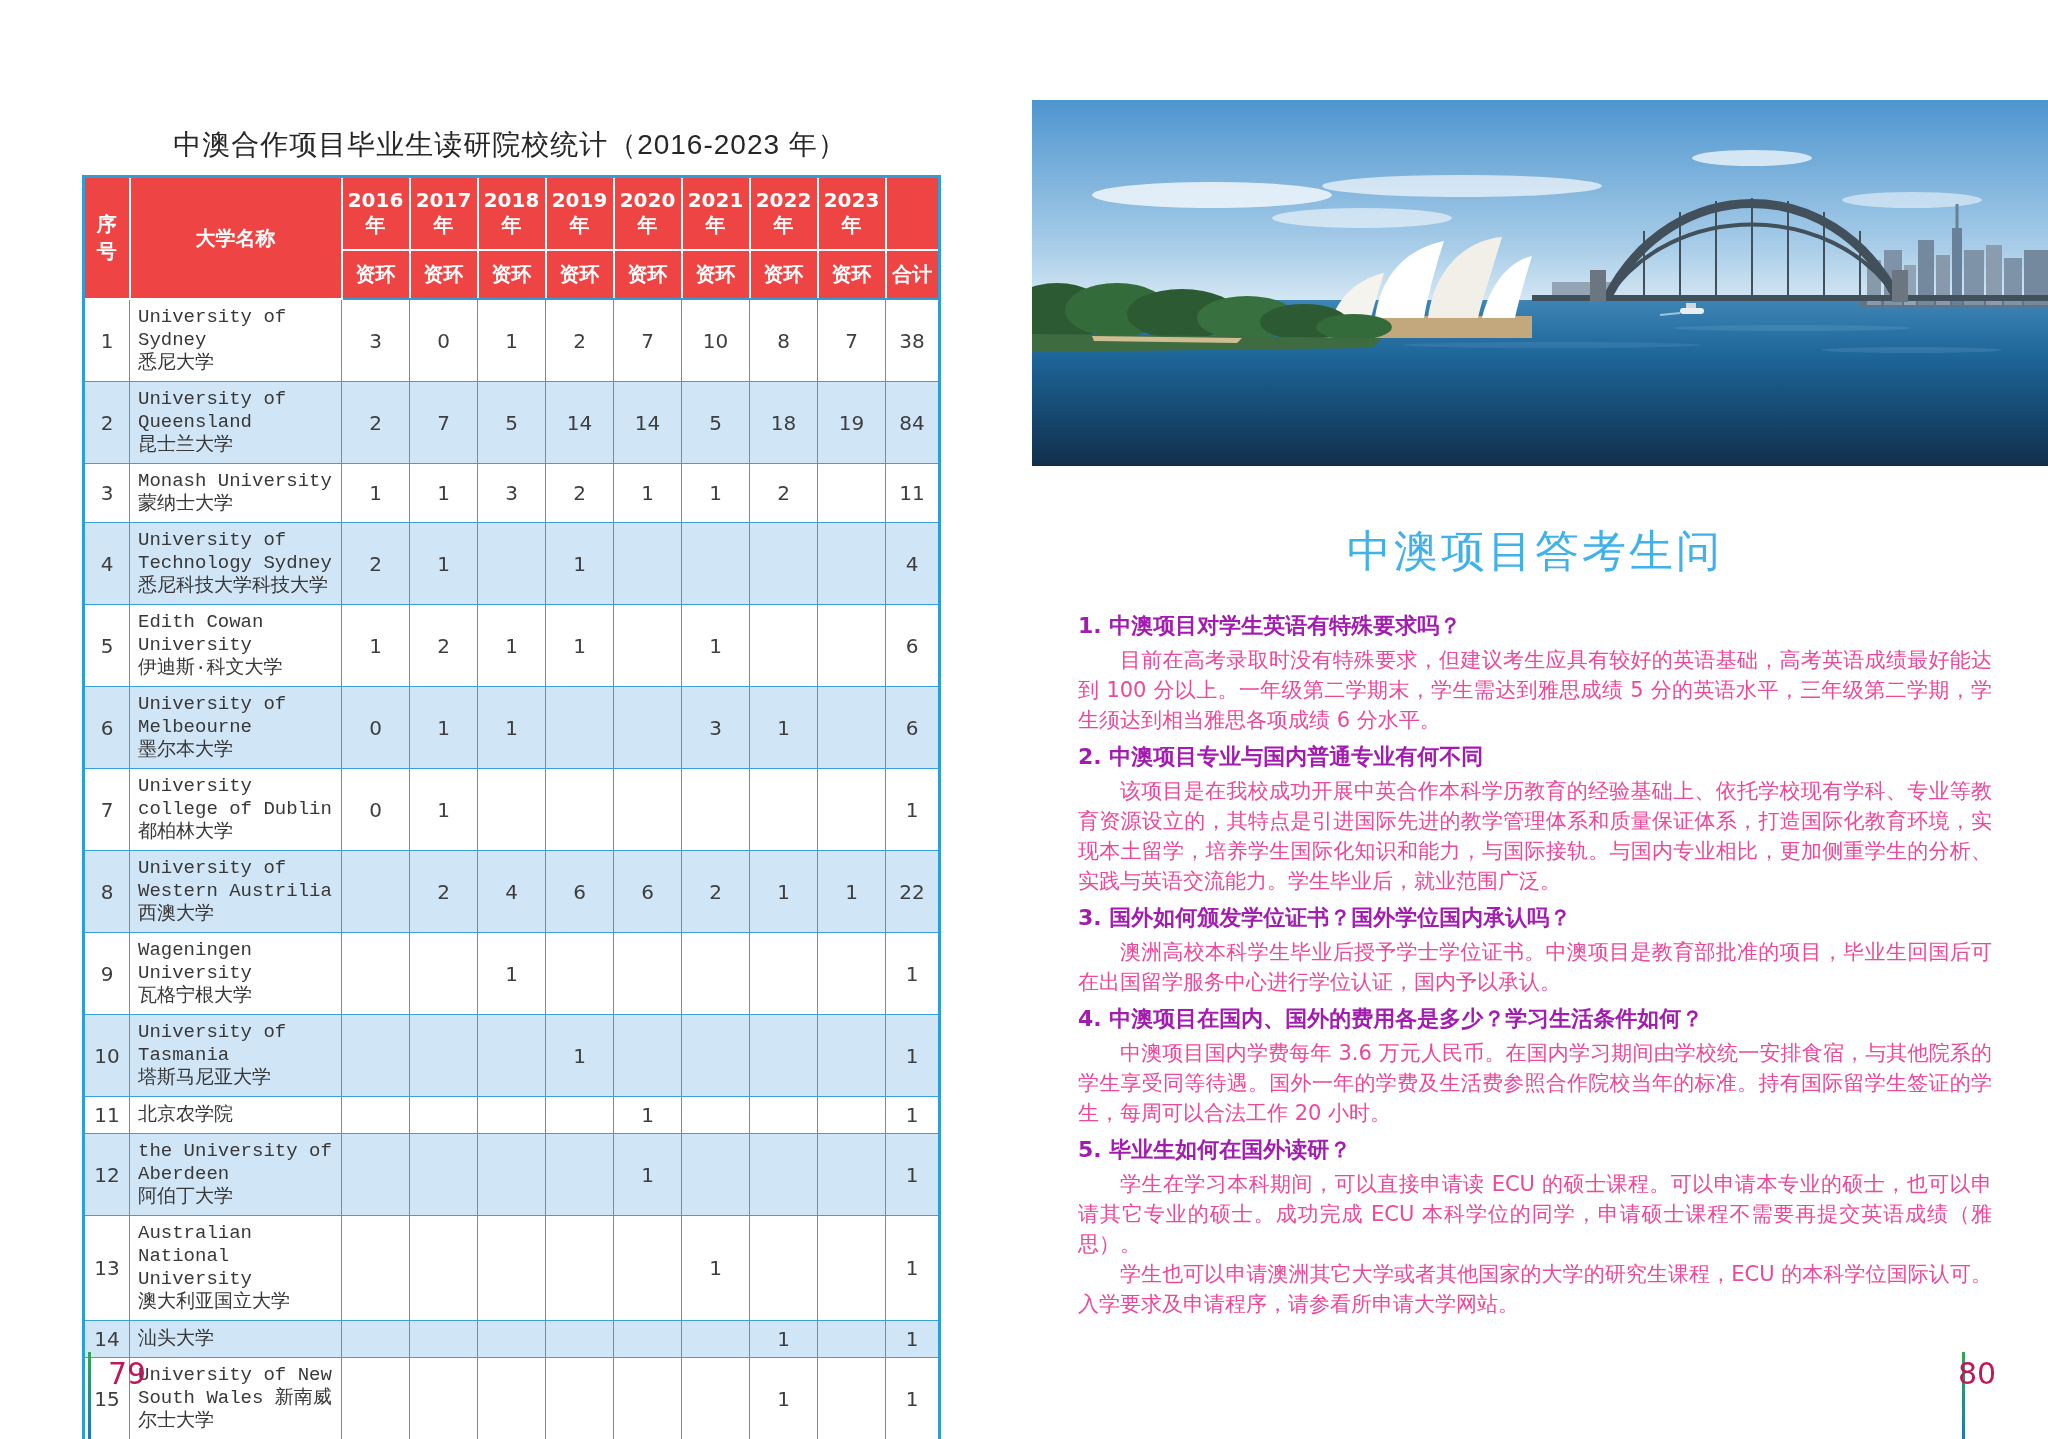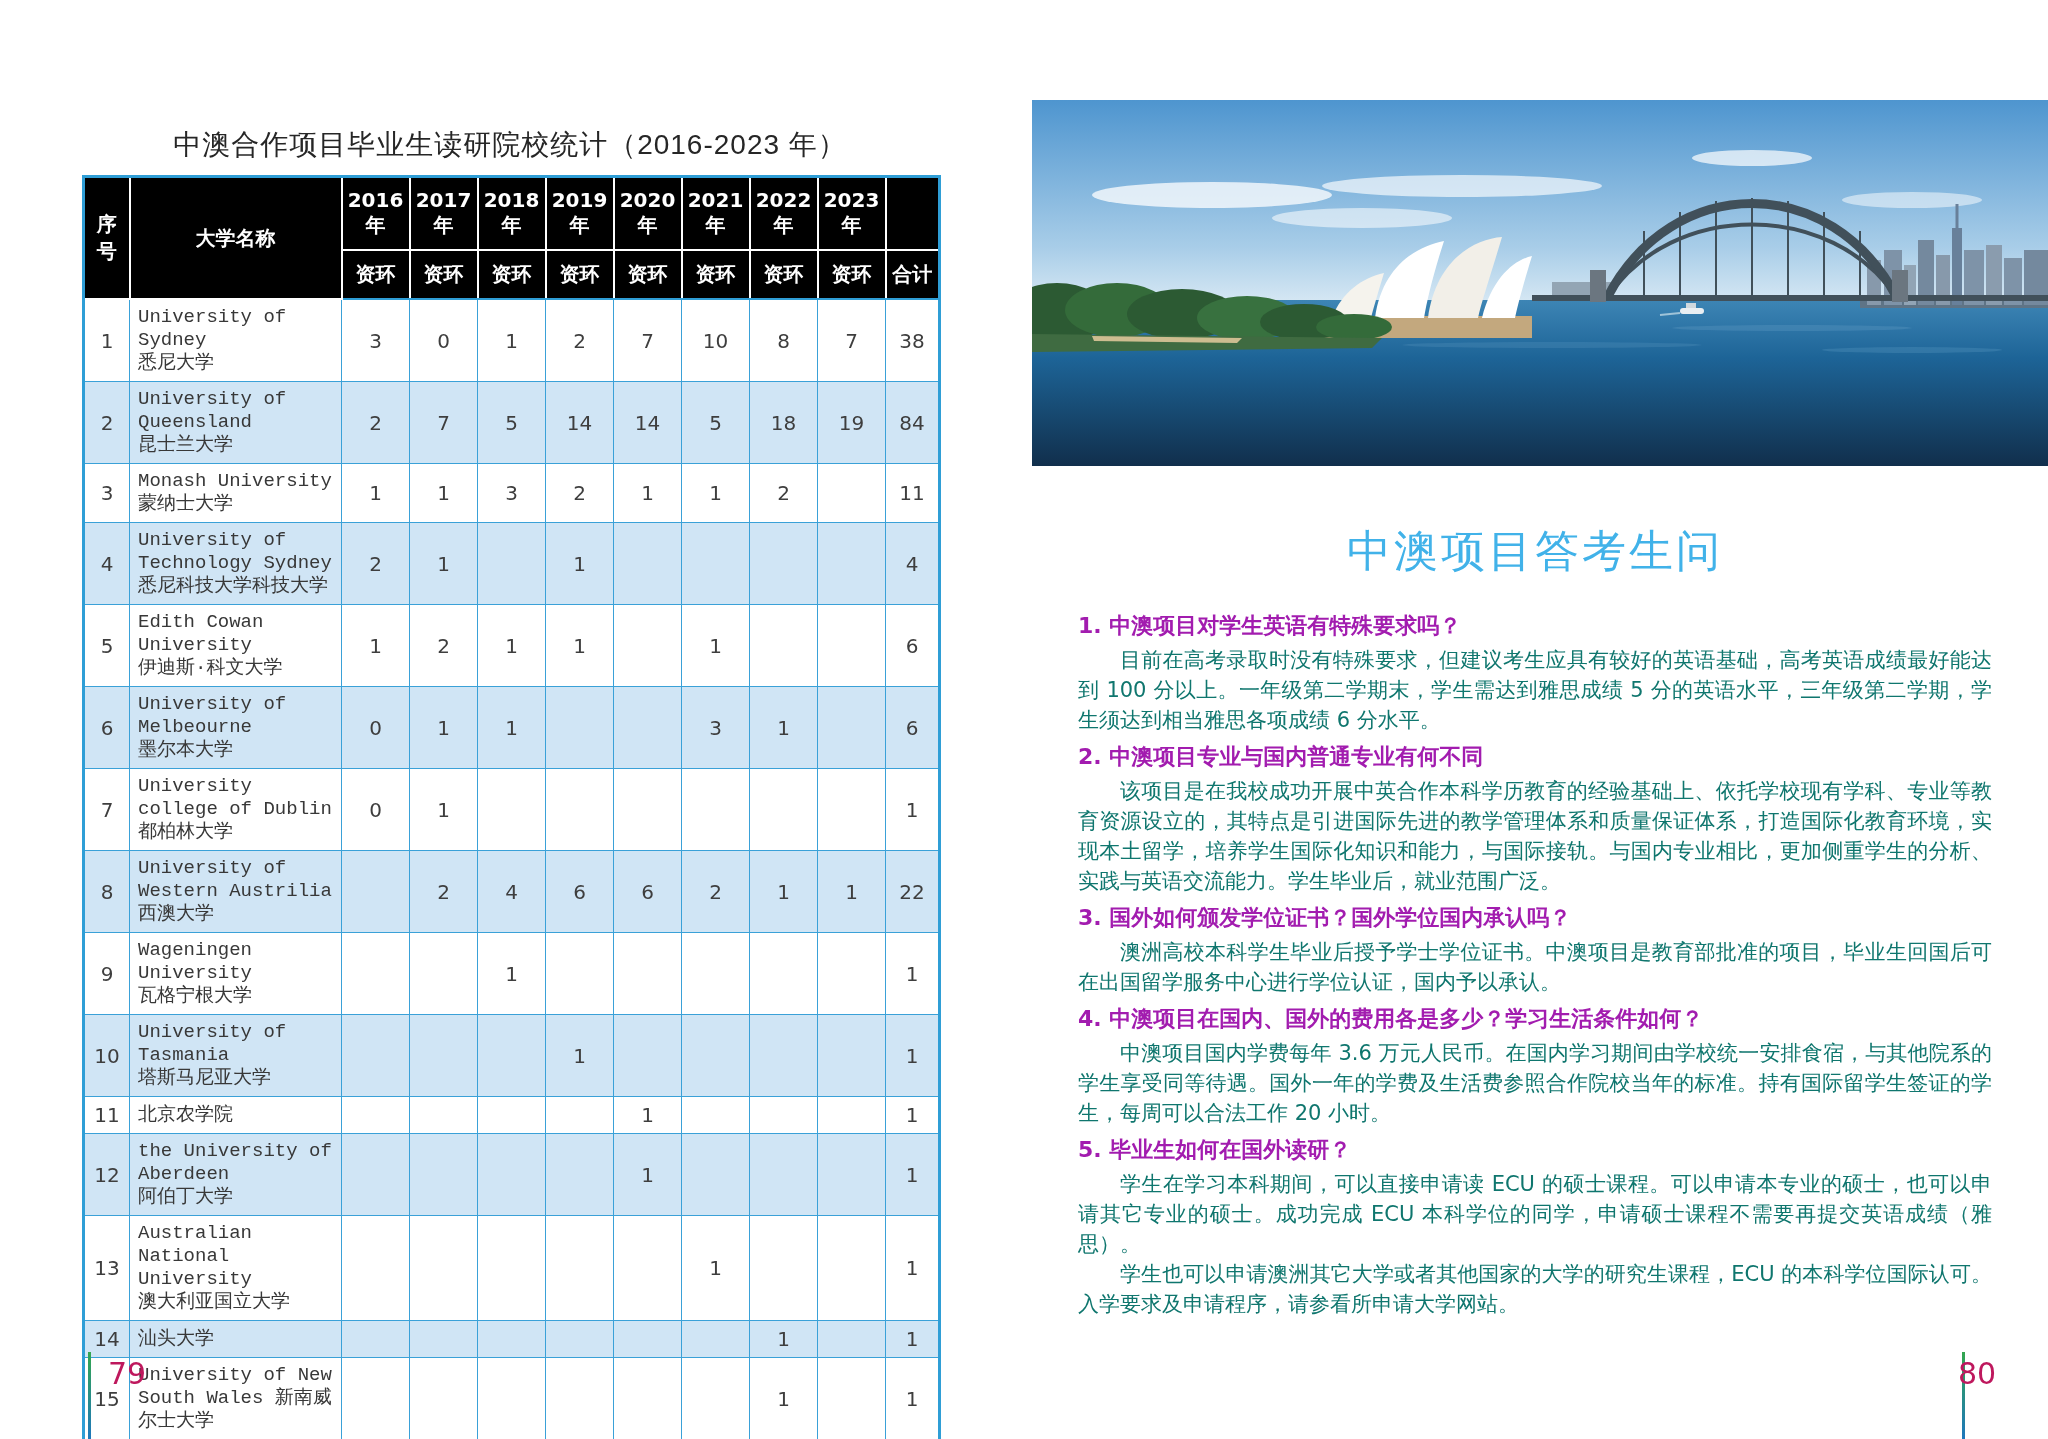--- a/index.html
+++ b/index.html
@@ -5,38 +5,38 @@
   html,body{margin:0;padding:0;background:#ffffff;}
   .canvas{position:relative;width:2048px;height:1439px;background:#fff;overflow:hidden;
           font-family:"DejaVu Sans",sans-serif;}
 
   
   .table-title{position:absolute;left:82px;top:126px;width:856px;text-align:center;
                font-family:Liberation Sans, sans-serif;font-size:28px;color:#262626;letter-spacing:1px;}
   table.stats{position:absolute;left:82px;top:175px;width:856px;border-collapse:collapse;
               table-layout:fixed;border:3px solid #2f9ed6;}
   table.stats th,table.stats td{border:1.5px solid #3aa1d8;}
-  table.stats thead th{background:#000000;color:#ffffff;font-weight:bold;font-size:20px;
+  table.stats thead th{background:#ef4444;color:#ffffff;font-weight:bold;font-size:20px;
                        border:2px solid #ffffff;padding:10px 2px;text-align:center;}
   table.stats thead tr:nth-child(2) th{border-bottom:2px solid #2f9ed6;}
   table.stats td{font-size:20px;color:#3e3e3e;text-align:center;padding:6px 3px;background:#ffffff;}
   table.stats td.uname{text-align:left;font-size:19px;line-height:23px;padding-left:8px;
                        white-space:pre-line;color:#383838;font-family:Liberation Mono, monospace;}
   table.stats tr.alt td{background:#d0e5f5;}
   .pagenum{position:absolute;top:1356px;font-size:30px;color:#be185d;}
   .pagenum-line{position:absolute;top:1352px;width:3px;height:87px;
                 background:linear-gradient(#33a64f,#1e77bd);}
 
   
   .photo{position:absolute;left:1032px;top:100px;width:1016px;height:366px;display:block;}
   .rp-title{position:absolute;left:1078px;top:522px;width:914px;text-align:center;
             font-size:44px;letter-spacing:3px;color:#41b2e9;font-weight:500;}
   .qa{position:absolute;left:1078px;top:604px;width:914px;}
   .qa .q{font-size:22px;line-height:33px;font-weight:bold;color:#a21caf;margin:5px 0 3px;}
-  .qa .a{font-size:21px;line-height:30px;color:#0f766e;margin:0;text-indent:2em;
+  .qa .a{font-size:21px;line-height:30px;color:#ec4899;margin:0;text-indent:2em;
          text-align:justify;}
 </style>
 </head>
 <body>
 
 <div class="canvas">
 
   <div class="table-title">中澳合作项目毕业生读研院校统计（2016-2023 年）</div>
 
   <table class="stats">

